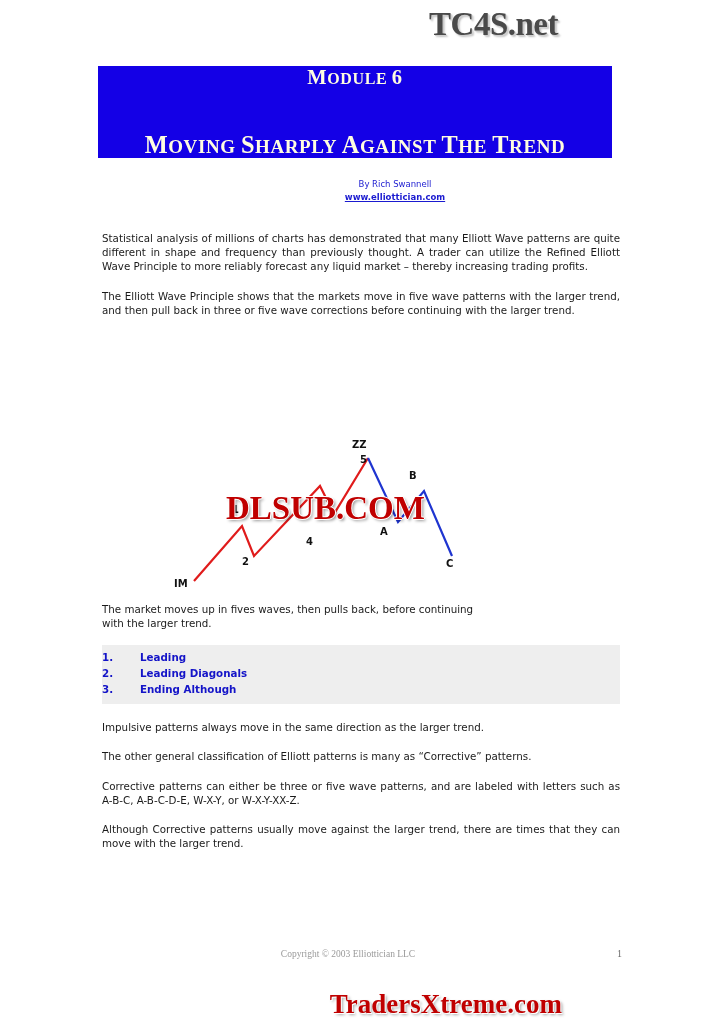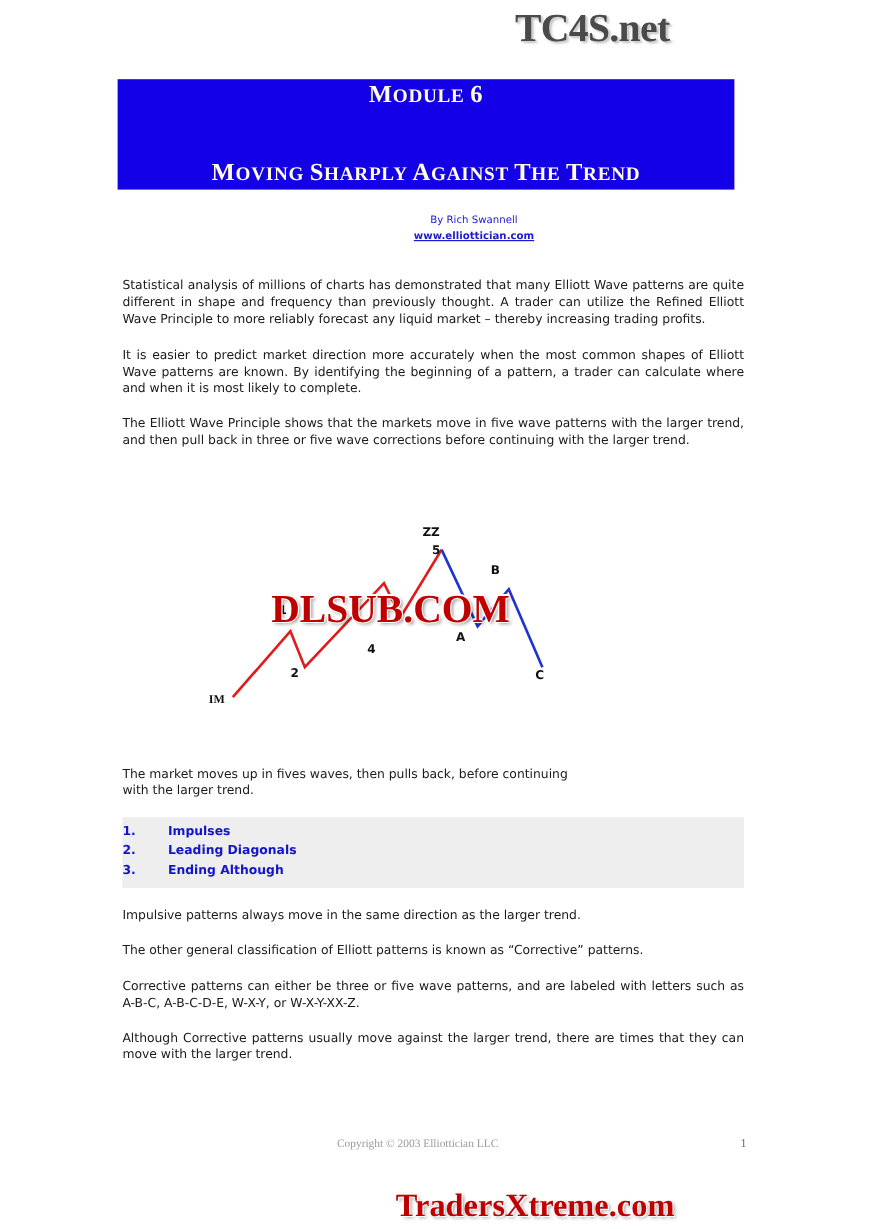--- a/index.html
+++ b/index.html
@@ -59,21 +59,21 @@
     gap: 10px;
   }
   .banner-line {
     color: #fffde0;
     font-family: "Liberation Serif", serif;
     font-weight: bold;
     letter-spacing: 0.6px;
     text-align: center;
   }
   .banner-line.l1 { font-size: 16px; }
-  .banner-line.l2 { font-size: 16px; margin-top: 32px; }
+  .banner-line.l2 { font-size: 19px; margin-top: 32px; }
   
   .sc { text-transform: uppercase; }
   .sc .cap { font-size: 1.28em; }
 
   
   .byline {
     position: absolute;
     left: 0;
     top: 178px;
     width: 724px;
@@ -135,21 +135,21 @@
     text-shadow:
       1px 0 0 #ffffff, -1px 0 0 #ffffff, 0 1px 0 #ffffff, 0 -1px 0 #ffffff,
       2px 2px 3px rgba(0,0,0,0.4);
     white-space: nowrap;
   }
 
   
   .lower-wrap {
     position: absolute;
     left: 102px;
-    top: 638px;
+    top: 602px;
     width: 518px;
   }
   .list-block {
     background: #eeeeee;
     padding: 5px 0 6px 0;
     margin: 0 0 16px 0;
   }
   .list-row {
     display: flex;
     font-size: 10.3px;
@@ -195,33 +195,32 @@
     <div class="banner-line l2 sc"><span class="cap">M</span>oving <span class="cap">S</span>harply <span class="cap">A</span>gainst <span class="cap">t</span>he <span class="cap">T</span>rend</div>
   </div>
 
   <div class="byline">
     <div>By Rich Swannell</div>
     <div><a href="#">www.elliottician.com</a></div>
   </div>
 
   <div class="body-wrap">
     <p class="para">Statistical analysis of millions of charts has demonstrated that many Elliott Wave patterns are quite different in shape and frequency than previously thought. A trader can utilize the Refined Elliott Wave Principle to more reliably forecast any liquid market – thereby increasing trading profits.</p>
-    <p class="para">It is easier to predict market direction more accurately when the most common shapes of Elliott Wave patterns are known. By identifying the beginning of a pattern, a trader can calculate where and when it is most likely to complete.</p>
     <p class="para">The Elliott Wave Principle shows that the markets move in five wave patterns with the larger trend, and then pull back in three or five wave corrections before continuing with the larger trend.</p>
   </div>
 
   <div class="figure">
     <svg width="520" height="176" viewBox="0 0 520 176">
 
       <polyline points="92,145 140,90 152,120 218,50 232,78 266,22" fill="none" stroke="#e01b1b" stroke-width="2.2"></polyline>
 
       <polyline points="266,22 296,86 322,55 350,120" fill="none" stroke="#1f35d0" stroke-width="2.2"></polyline>
     </svg>
 
-    <div class="fig-label" style="left:72px; top:142px;font-family:Liberation Serif, serif;">IM</div>
+    <div class="fig-label" style="left:72px; top:142px;">IM</div>
     <div class="fig-label" style="left:130px; top:68px;">1</div>
     <div class="fig-label" style="left:140px; top:120px;">2</div>
     <div class="fig-label" style="left:204px; top:100px;">4</div>
     <div class="fig-label" style="left:258px; top:18px;">5</div>
     <div class="fig-label" style="left:250px; top:3px;">ZZ</div>
     <div class="fig-label" style="left:278px; top:90px;">A</div>
     <div class="fig-label" style="left:307px; top:34px;">B</div>
     <div class="fig-label" style="left:344px; top:122px;">C</div>
 
     <div class="dlsub">DLSUB.COM</div>
@@ -230,34 +229,34 @@
   <div class="lower-wrap">
     <p class="para">
       <span>The market moves up in fives waves, then pulls back, before continuing</span><br>
       <span>with the larger trend.</span>
     </p>
 
 
     <div class="list-block">
       <div class="list-row">
         <span class="list-num">1.</span>
-        <span>Impulses</span>
+        <span>Leading</span>
       </div>
       <div class="list-row">
         <span class="list-num">2.</span>
         <span>Leading Diagonals</span>
       </div>
       <div class="list-row">
         <span class="list-num">3.</span>
         <span>Ending Although</span>
       </div>
     </div>
 
     <p class="para">Impulsive patterns always move in the same direction as the larger trend.</p>
-    <p class="para">The other general classification of Elliott patterns is known as “Corrective” patterns.</p>
+    <p class="para">The other general classification of Elliott patterns is many as “Corrective” patterns.</p>
     <p class="para">Corrective patterns can either be three or five wave patterns, and are labeled with letters such as A-B-C, A-B-C-D-E, W-X-Y, or W-X-Y-XX-Z.</p>
     <p class="para">Although Corrective patterns usually move against the larger trend, there are times that they can move with the larger trend.</p>
   </div>
 
   <div class="footer">
     <div class="copyright">Copyright © 2003 Elliottician LLC</div>
     <div class="pageno">1</div>
   </div>
 
   <div class="wm-bottom">TradersXtreme.com</div>

